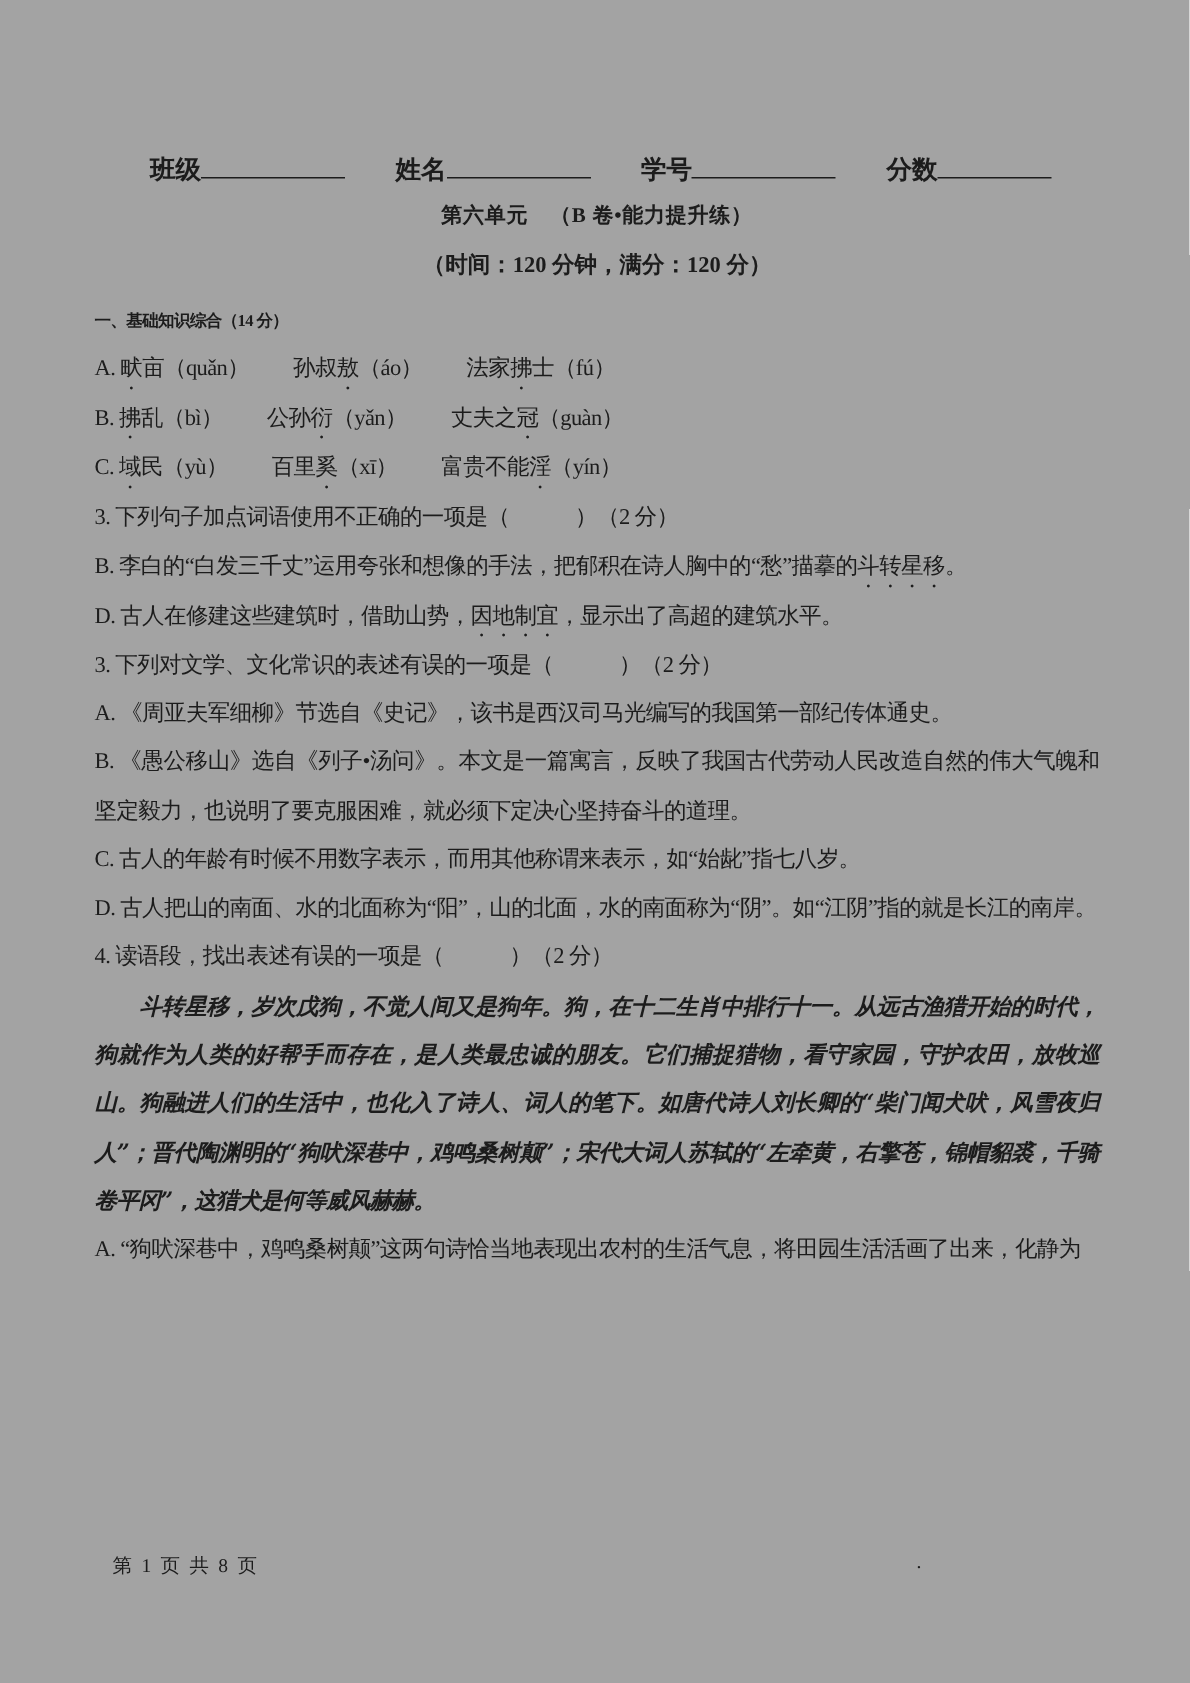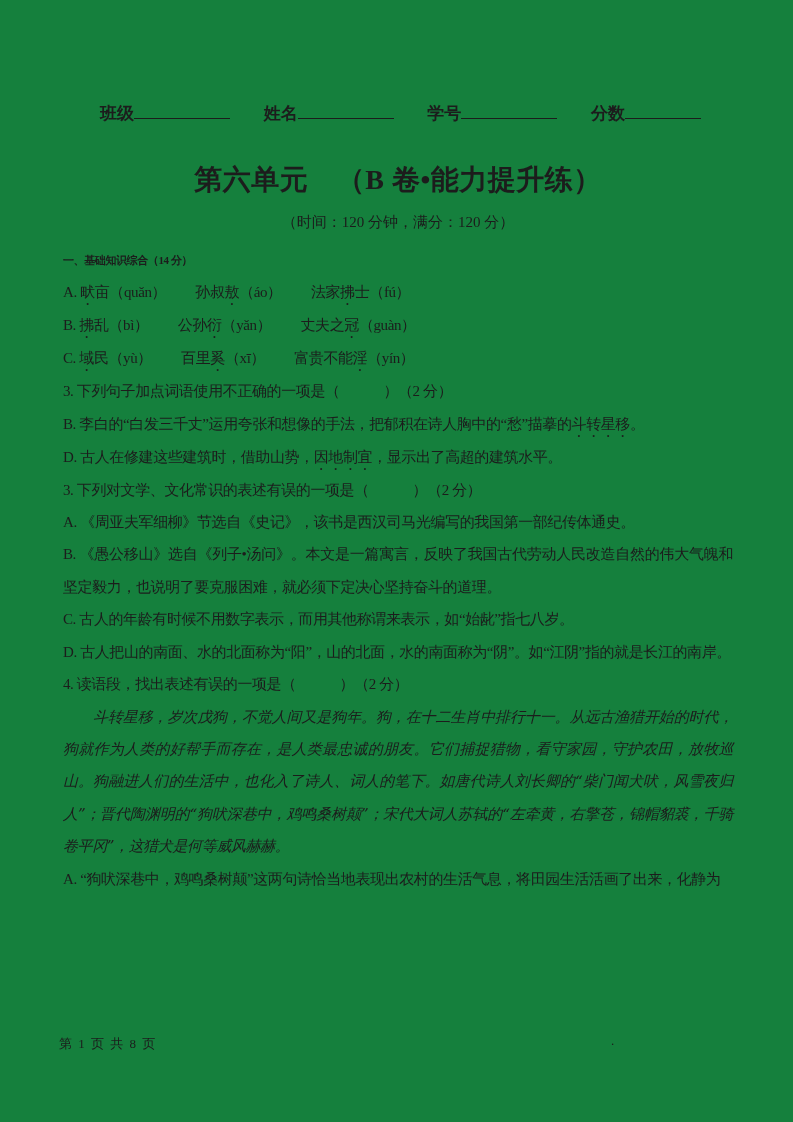--- a/index.html
+++ b/index.html
@@ -1,19 +1,19 @@
 <!DOCTYPE html>
 <html><head>
 <meta charset="utf-8">
 <style>
   html,body{margin:0;padding:0;background:#ffffff;}
   .page{
     position:relative;
     width:793px;height:1122px;
-    background:#15803d;
+    background:#a3a3a3;
     color:#1c1c1c;
     font-family:"Liberation Serif","DejaVu Serif",serif;
     box-sizing:border-box;
     padding:100px 60px 16px 63px;
     overflow:hidden;
   }
   
   .hdr-row{
     display:flex;
     justify-content:space-between;
@@ -27,56 +27,57 @@
     display:inline-block;
     width:96px;
     height:1.05em;
     border-bottom:1.6px solid #1c1c1c;
     vertical-align:baseline;
   }
   .fld:nth-child(4) .uline{width:76px;}
   
   .title{
     text-align:center;
-    font-size:28px;
+    font-size:14px;
     font-weight:bold;
-    margin:34px 0 0 0;
+    margin:8px 0 0 0;
     letter-spacing:.5px;
   }
   .subtitle{
     text-align:center;
     font-size:15px;
-    font-weight:normal;
+    font-weight:bold;
     margin:14px 0 12px 0;
   }
   
   .doc{margin-top:7px;}
   .doc p{
     margin:0;
     font-size:15px;
     letter-spacing:-0.4px;
     line-height:32.4px;
     text-align:justify;
   }
   .doc p.heading{font-weight:bold;font-size:11px;}
   .doc p.kai{
     font-style:italic;
     text-indent:2em;
     font-family:"DejaVu Serif","Liberation Serif",serif;
+    font-weight:bold;
   }
   .em-dot{
     -webkit-text-emphasis:filled dot;
     -webkit-text-emphasis-position:under right;
     text-emphasis:filled dot;
     text-emphasis-position:under right;
   }
   
   .footer{
     position:absolute;
-    left:59px;
+    left:75px;
     top:1035px;
     font-size:13px;
     letter-spacing:1.5px;
   }
   .stray-dot{
     position:absolute;
     left:611px;
     top:1033px;
     font-size:13px;
   }

